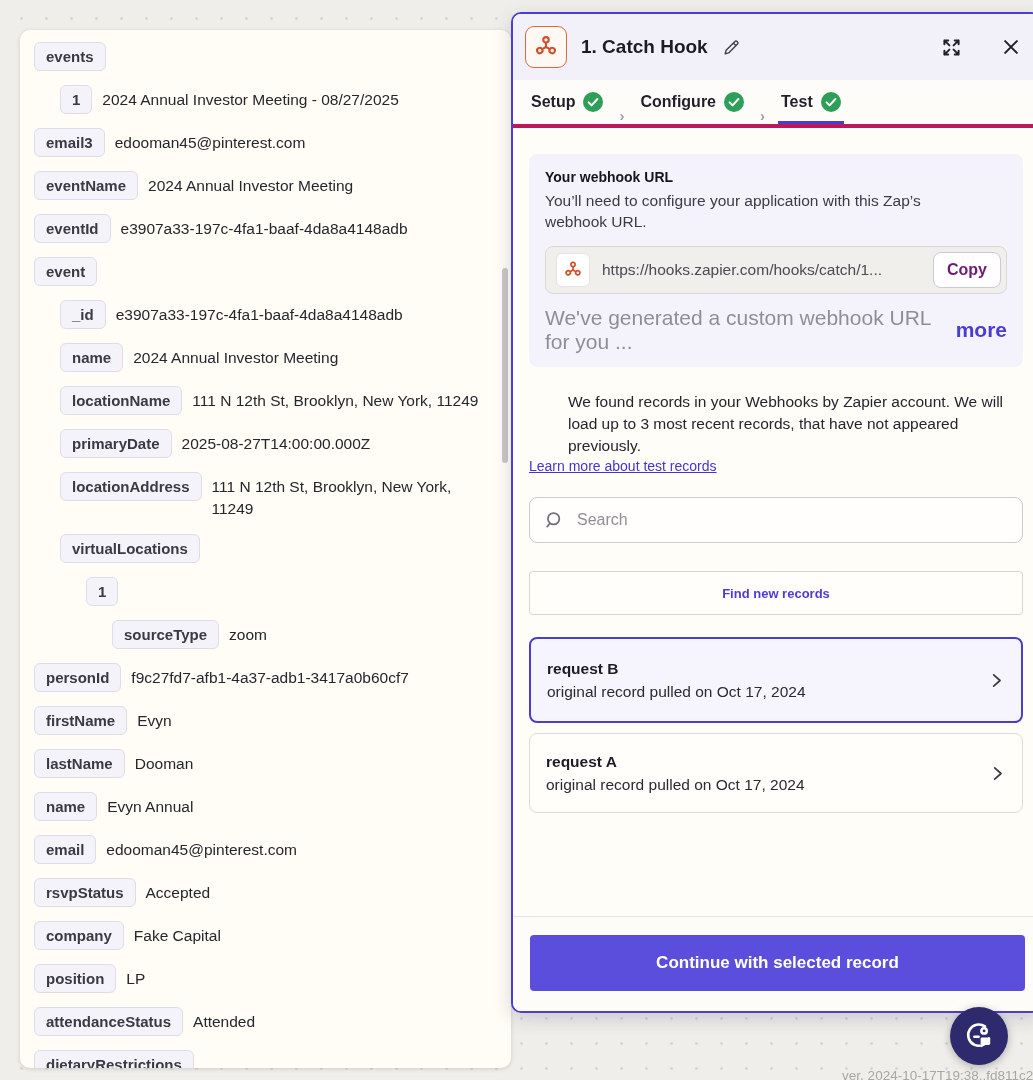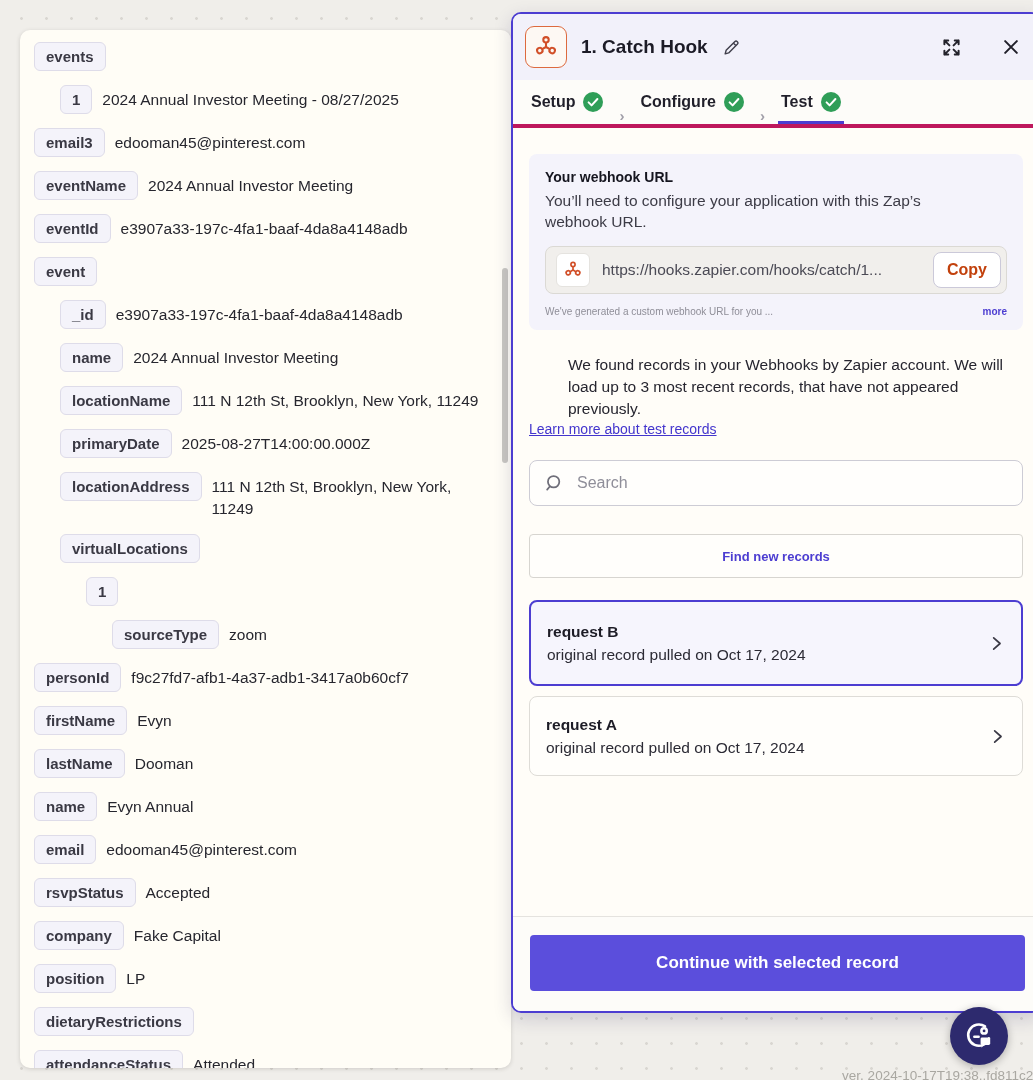--- a/index.html
+++ b/index.html
@@ -75,22 +75,22 @@
   .card-desc { font-size:15.5px; color:#3c3b46; line-height:21px; margin-bottom:14px; width:430px; }
   .url-row {
     display:flex; align-items:center; gap:12px;
     background:#f1efec; border:1px solid #dbd9d4; border-radius:8px;
     padding:4px 5px 4px 10px; height:48px;
   }
   .mini-icon { width:34px; height:34px; flex:none; background:#fff; border:1px solid #e5e3df;
     border-radius:6px; display:flex; align-items:center; justify-content:center; }
   .url-text { flex:1; font-size:15.5px; color:#4b4a55; white-space:nowrap; overflow:hidden; }
   .copy-btn { background:#fff; border:1px solid #cbc9d9; border-radius:8px; padding:8px 13px;
-    font-weight:bold; font-size:16px; color:#c2410c; font-family:inherit; cursor:pointer; }
-  .card-foot { display:flex; justify-content:space-between; align-items:center; margin-top:12px; font-size:10px; }
+    font-weight:bold; font-size:16px; color:#701a75; font-family:inherit; cursor:pointer; }
+  .card-foot { display:flex; justify-content:space-between; align-items:center; margin-top:12px; font-size:21px; }
   .foot-text { color:#8f8e98; }
   .more-link { color:#4c3dd1; font-weight:bold; text-decoration:none; cursor:pointer; }
 
   .records-intro { margin-top:24px; font-size:15.5px; color:#26252f; line-height:22px; width:465px;margin-left:39px; }
   .learn-link { display:inline-block; margin-top:1px; font-size:14px; color:#4335cd;
     text-decoration:underline; cursor:pointer; }
 
   .search-box { margin-top:22px; height:46px; background:#fffefc; border:1px solid #cdccd5;
     border-radius:8px; display:flex; align-items:center; padding:0 14px; gap:12px; }
   .search-box input { border:none; outline:none; background:transparent; font-size:16px;
@@ -208,26 +208,26 @@
       </div>
     <div class="kv-row indent-0">
         <span class="kv-key">company</span>
         <span class="kv-value">Fake Capital</span>
       </div>
     <div class="kv-row indent-0">
         <span class="kv-key">position</span>
         <span class="kv-value">LP</span>
       </div>
     <div class="kv-row indent-0">
-        <span class="kv-key">dietaryRestrictions</span>
-        <span class="kv-value"></span>
-      </div>
-    <div class="kv-row indent-0">
         <span class="kv-key">attendanceStatus</span>
         <span class="kv-value">Attended</span>
+      </div>
+    <div class="kv-row indent-0">
+        <span class="kv-key">dietaryRestrictions</span>
+        <span class="kv-value"></span>
       </div>
 
   </div>
   <div class="left-scrollbar"></div>
 </section>
 
 <section class="right-panel">
 
   <header class="panel-header">
     <div class="app-icon">

